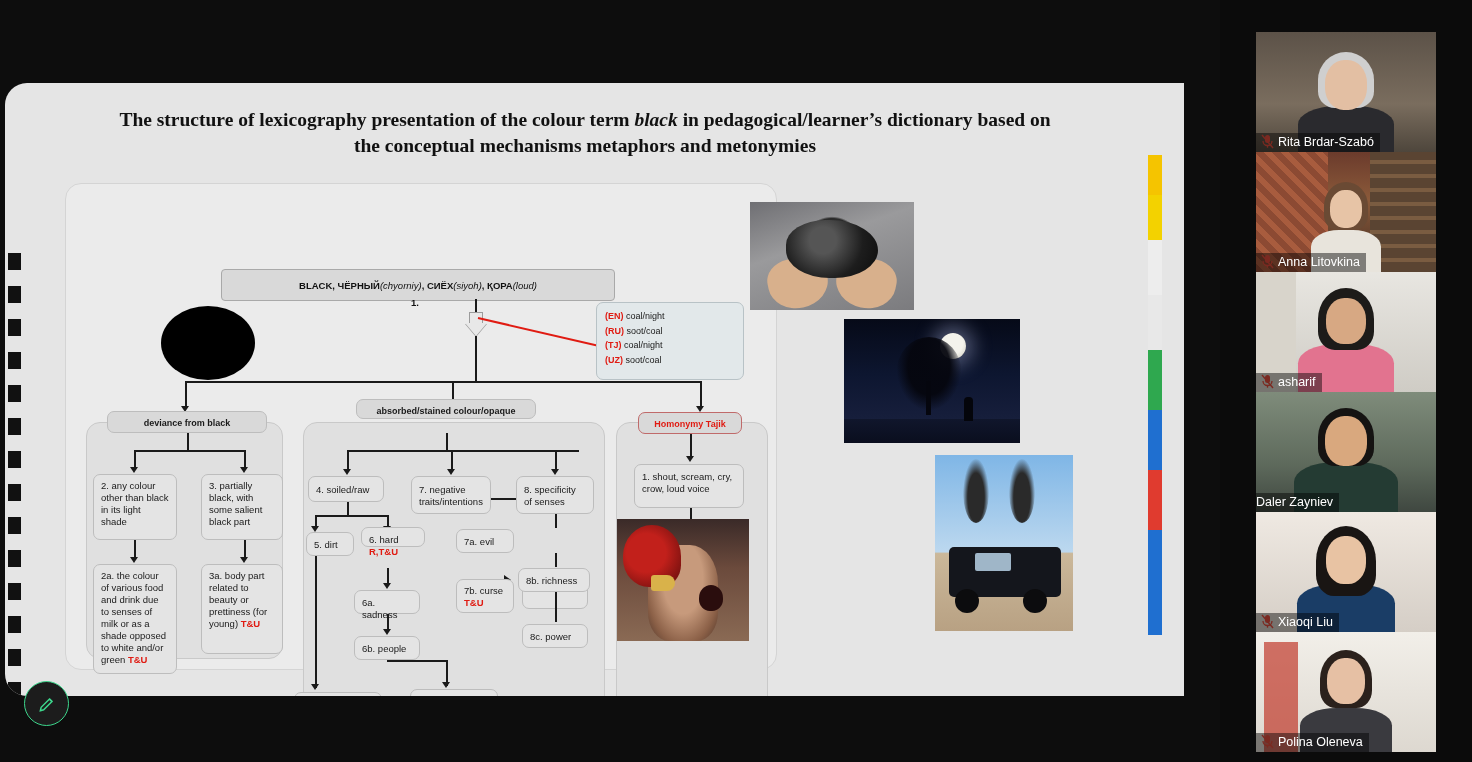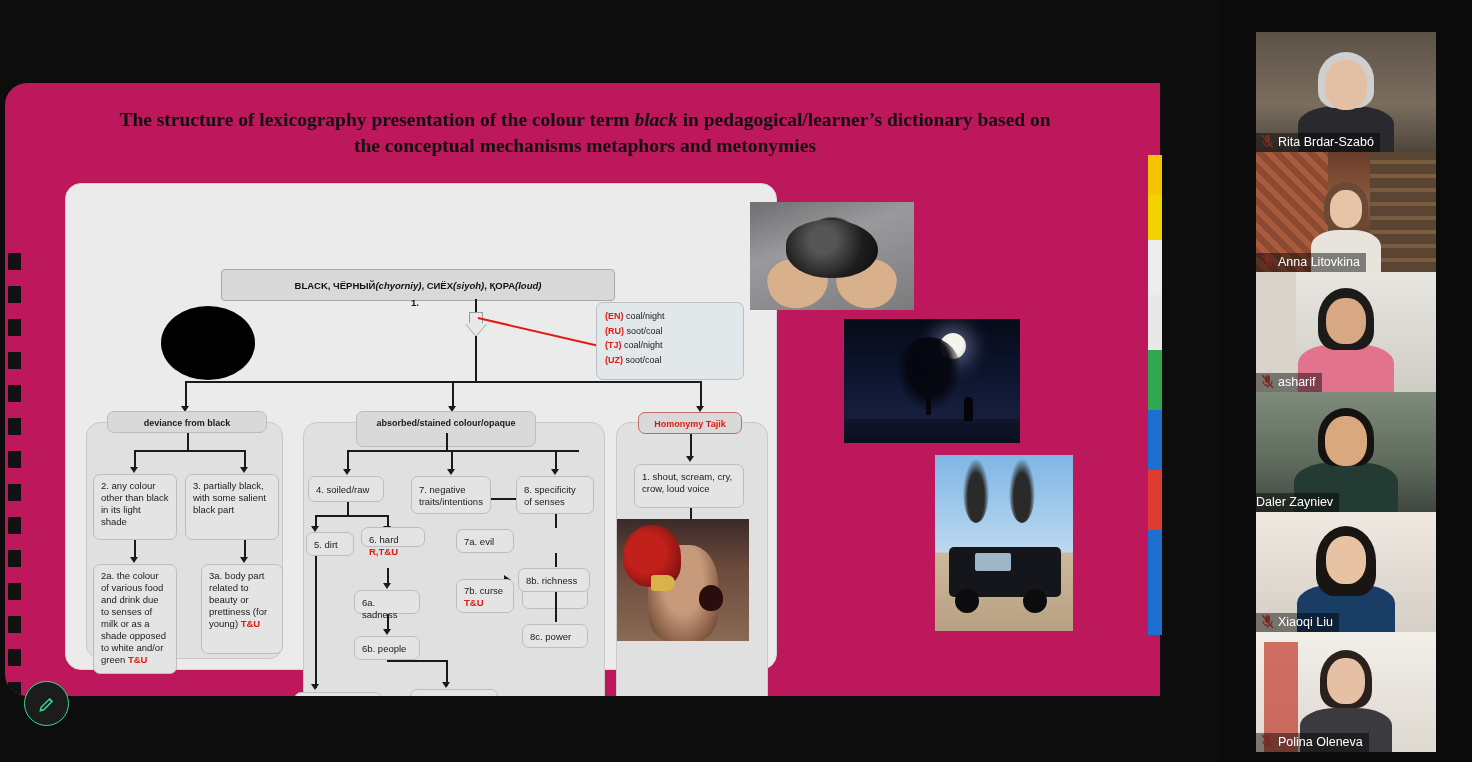--- a/index.html
+++ b/index.html
@@ -40,23 +40,24 @@
     height: 613px;
     background: #8d8d8d;
     border-radius: 26px;
   }
   .slide {
     position: absolute;
     left: 5px;
     top: 83px;
     width: 1155px;
     height: 613px;
-    background: #be185d;
+    background: #e5e5e5;
     border-radius: 22px 0 0 22px;
     overflow: hidden;
+    padding-left: 24px;
   }
 
   
   .color-strip {
     position: absolute;
     left: 1148px;
     top: 155px;
     width: 14px;
     height: 480px;
   }
@@ -191,21 +192,21 @@
     background: #d9d9d9;
     border: 1px solid #a9a9a9;
     border-radius: 4px;
     font-size: 9.5px;
     font-weight: bold;
     color: #111;
     display: flex;
     align-items: center;
     justify-content: center;
   }
-  .topbar i { font-weight: bold; font-style: italic; }
+  .topbar i { font-weight: normal; font-style: italic; }
   .legend {
     position: absolute;
     left: 530px; top: 118px;
     width: 148px; height: 78px;
     background: #e2e8ea;
     border: 1px solid #b8c2c6;
     border-radius: 7px;
     font-size: 9px;
     line-height: 14.5px;
     padding: 6px 8px;
@@ -458,38 +459,38 @@
         <div class="group-box" style="left:20px; top:238px; width:195px; height:235px;"></div>
         <div class="node hdr" style="left:41px; top:227px; width:160px; height:22px; line-height:12px; padding-top:5px;">deviance from black</div>
         <div class="line v" style="left:121px; top:249px; height:18px;"></div>
         <div class="line h" style="left:68px; top:266px; width:110px;"></div>
         <div class="line v" style="left:68px; top:266px; height:20px;"></div>
         <div class="arrowhead" style="left:64px; top:283px;"></div>
         <div class="line v" style="left:178px; top:266px; height:20px;"></div>
         <div class="arrowhead" style="left:174px; top:283px;"></div>
 
         <div class="node" style="left:27px; top:290px; width:84px; height:66px;">2. any colour other than black in its light shade</div>
-        <div class="node" style="left:119px; top:290px; width:94px; height:66px;">3. partially black, with some salient black part</div>
+        <div class="node" style="left:135px; top:290px; width:82px; height:66px;">3. partially black, with some salient black part</div>
 
         <div class="line v" style="left:68px; top:356px; height:20px;"></div>
         <div class="arrowhead" style="left:64px; top:373px;"></div>
         <div class="line v" style="left:178px; top:356px; height:20px;"></div>
         <div class="arrowhead" style="left:174px; top:373px;"></div>
 
         <div class="node" style="left:27px; top:380px; width:84px; height:110px;">
           <span>2a. the colour of various food and drink due to senses of milk or as a shade opposed to white and/or green</span>
           <span class="red">T&amp;U</span>
         </div>
         <div class="node" style="left:135px; top:380px; width:82px; height:90px;">
           <span>3a. body part related to beauty or prettiness (for young)</span>
           <span class="red">T&amp;U</span>
         </div>
 
         <div class="group-box" style="left:237px; top:238px; width:300px; height:335px;"></div>
-        <div class="node hdr" style="left:290px; top:227px; width:180px; height:36px; line-height:12px; padding-top:5px;">absorbed/stained colour/opaque</div>
+        <div class="node hdr" style="left:290px; top:215px; width:180px; height:20px; line-height:12px; padding-top:5px;">absorbed/stained colour/opaque</div>
         <div class="line v" style="left:380px; top:249px; height:18px;"></div>
         <div class="line h" style="left:281px; top:266px; width:232px;"></div>
         <div class="line v" style="left:281px; top:266px; height:22px;"></div>
         <div class="arrowhead" style="left:277px; top:285px;"></div>
         <div class="line v" style="left:385px; top:266px; height:22px;"></div>
         <div class="arrowhead" style="left:381px; top:285px;"></div>
         <div class="line v" style="left:489px; top:266px; height:22px;"></div>
         <div class="arrowhead" style="left:485px; top:285px;"></div>
 
         <div class="node center" style="left:242px; top:292px; width:76px; height:26px; padding-top:7px;">4. soiled/raw</div>

